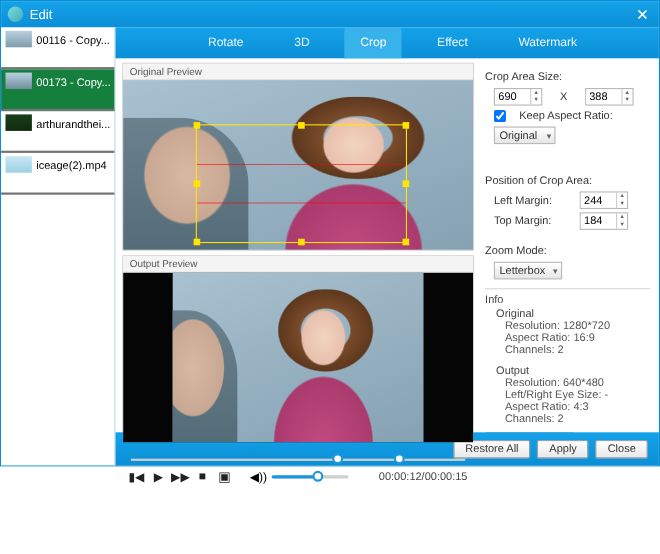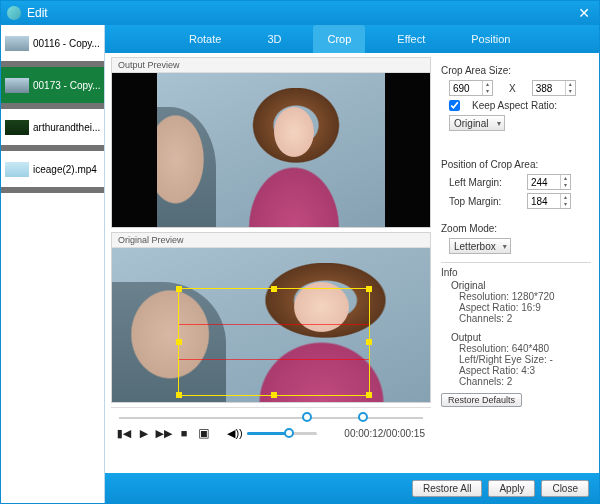--- a/index.html
+++ b/index.html
@@ -1,24 +1,24 @@
 <!DOCTYPE html>
 <html><head>
 <meta charset="utf-8">
 <style>
 * { box-sizing: border-box; margin: 0; padding: 0; font-family: "Segoe UI", Tahoma, sans-serif; }
 body { width: 600px; height: 504px; overflow: hidden; background: #fff; }
-.window { width: 600px; height: 504px; display: flex; flex-direction: column; border: 1px solid #0a8fd4; }
+.window { width: 600px; height: 424px; display: flex; flex-direction: column; border: 1px solid #0a8fd4; }
 .titlebar { height: 24px; background: linear-gradient(#14a2e8, #0b8fd7); display: flex; align-items: center; color: #fff; padding: 0 6px; font-size: 12px; }
 .titlebar .icon { width: 14px; height: 14px; background: linear-gradient(135deg,#7dd, #4ab); border-radius: 50%; margin-right: 6px; }
 .titlebar .spacer { flex: 1; }
 .titlebar .close { width: 18px; height: 18px; display: flex; align-items: center; justify-content: center; cursor: pointer; font-size: 14px; }
 .body { flex: 1; display: flex; min-height: 0; }
 .sidebar { width: 104px; border-right: 1px solid #bcd7e8; display: flex; flex-direction: column; font-size: 10px; background: #fff; }
-.sidebar .file { display: flex; align-items: center; height: 22px; padding: 18px 4px; gap: 4px; border-bottom: 6px solid #737373; cursor: pointer; overflow: hidden; white-space: nowrap; }
+.sidebar .file { display: flex; align-items: flex-end; height: 22px; padding: 18px 4px; gap: 4px; border-bottom: 2px solid #737373; cursor: pointer; overflow: hidden; white-space: nowrap; }
 .sidebar .file.selected { background: #15803d; color: #fff; }
 .sidebar .thumb { width: 24px; height: 15px; background: #888; flex-shrink: 0; }
 .sidebar .thumb.t1 { background: linear-gradient(#b8d0e0,#809cab); }
 .sidebar .thumb.t2 { background: linear-gradient(#b8d0e0,#708c9b); }
 .sidebar .thumb.t3 { background: linear-gradient(#1a4018,#0e2a0e); }
 .sidebar .thumb.t4 { background: linear-gradient(#c8e8f4,#9ed0e4); }
 .main { flex: 1; display: flex; flex-direction: column; min-width: 0; }
 .tabs { height: 28px; background: linear-gradient(#14a2e8, #0b8fd7); display: flex; align-items: stretch; padding-left: 70px; gap: 18px; }
 .tab { color: #eaf6fe; font-size: 11px; display: flex; align-items: center; padding: 0 14px; cursor: pointer; }
 .tab.active { background: #38b2eb; color: #fff; border-radius: 3px 3px 0 0; }
@@ -102,53 +102,53 @@
           <div class="thumb t4"></div>
           <span>iceage(2).mp4</span>
         </div>
     </div>
     <div class="main">
       <div class="tabs">
         <div class="tab">Rotate</div>
         <div class="tab">3D</div>
         <div class="tab active">Crop</div>
         <div class="tab">Effect</div>
-        <div class="tab">Position</div>
+        <div class="tab">Watermark</div>
       </div>
       <div class="content">
         <div class="previews">
-          <div class="preview-group">
-            <div class="preview-label">Output Preview</div>
-            <div class="preview-box output">
-              <div class="photo inner">
-                <div class="adult" style="left:-14%"></div>
-                <div class="hair" style="left:36%"></div>
-                <div class="subject" style="left:40%"></div>
-              </div>
-            </div>
-          </div>
           <div class="preview-group">
             <div class="preview-label">Original Preview</div>
             <div class="preview-box">
               <div class="photo">
                 <div class="adult"></div>
                 <div class="hair"></div>
                 <div class="subject"></div>
               </div>
               <div class="crop-rect">
                 <div class="th"></div>
                   <div class="th2"></div>
                 <div class="h tl"></div>
                 <div class="h tc"></div>
                 <div class="h tr"></div>
                 <div class="h lc"></div>
                 <div class="h rc"></div>
                 <div class="h bl"></div>
                 <div class="h bc"></div>
                 <div class="h br"></div>
+              </div>
+            </div>
+          </div>
+          <div class="preview-group">
+            <div class="preview-label">Output Preview</div>
+            <div class="preview-box output">
+              <div class="photo inner">
+                <div class="adult" style="left:-14%"></div>
+                <div class="hair" style="left:36%"></div>
+                <div class="subject" style="left:40%"></div>
               </div>
             </div>
           </div>
           <div class="playbar">
             <div class="progress">
               <div class="track"></div>
               <div class="dot a"></div>
               <div class="dot b"></div>
             </div>
             <div class="controls">

